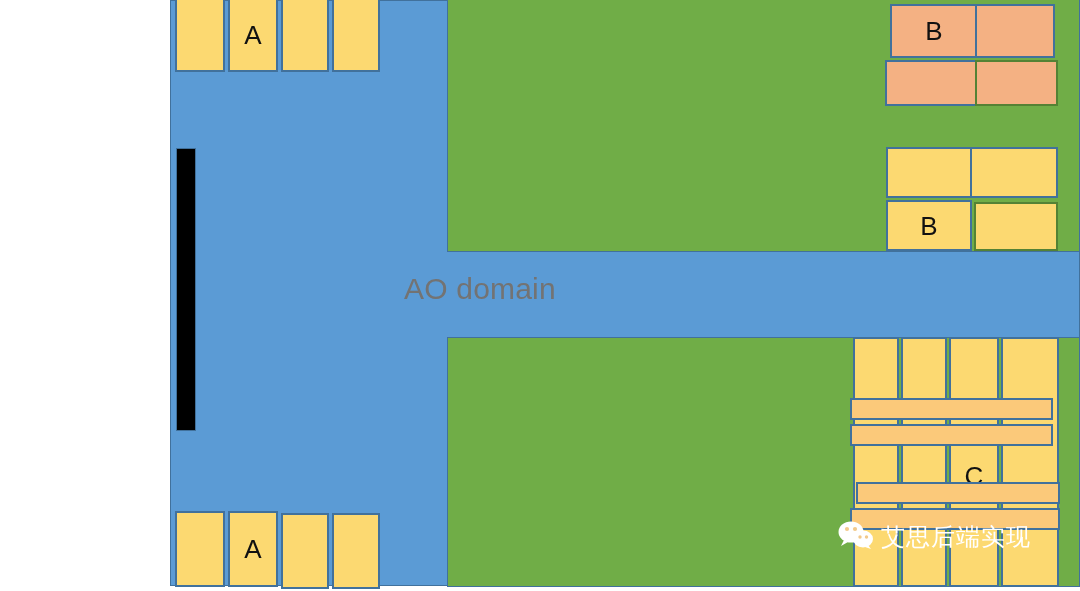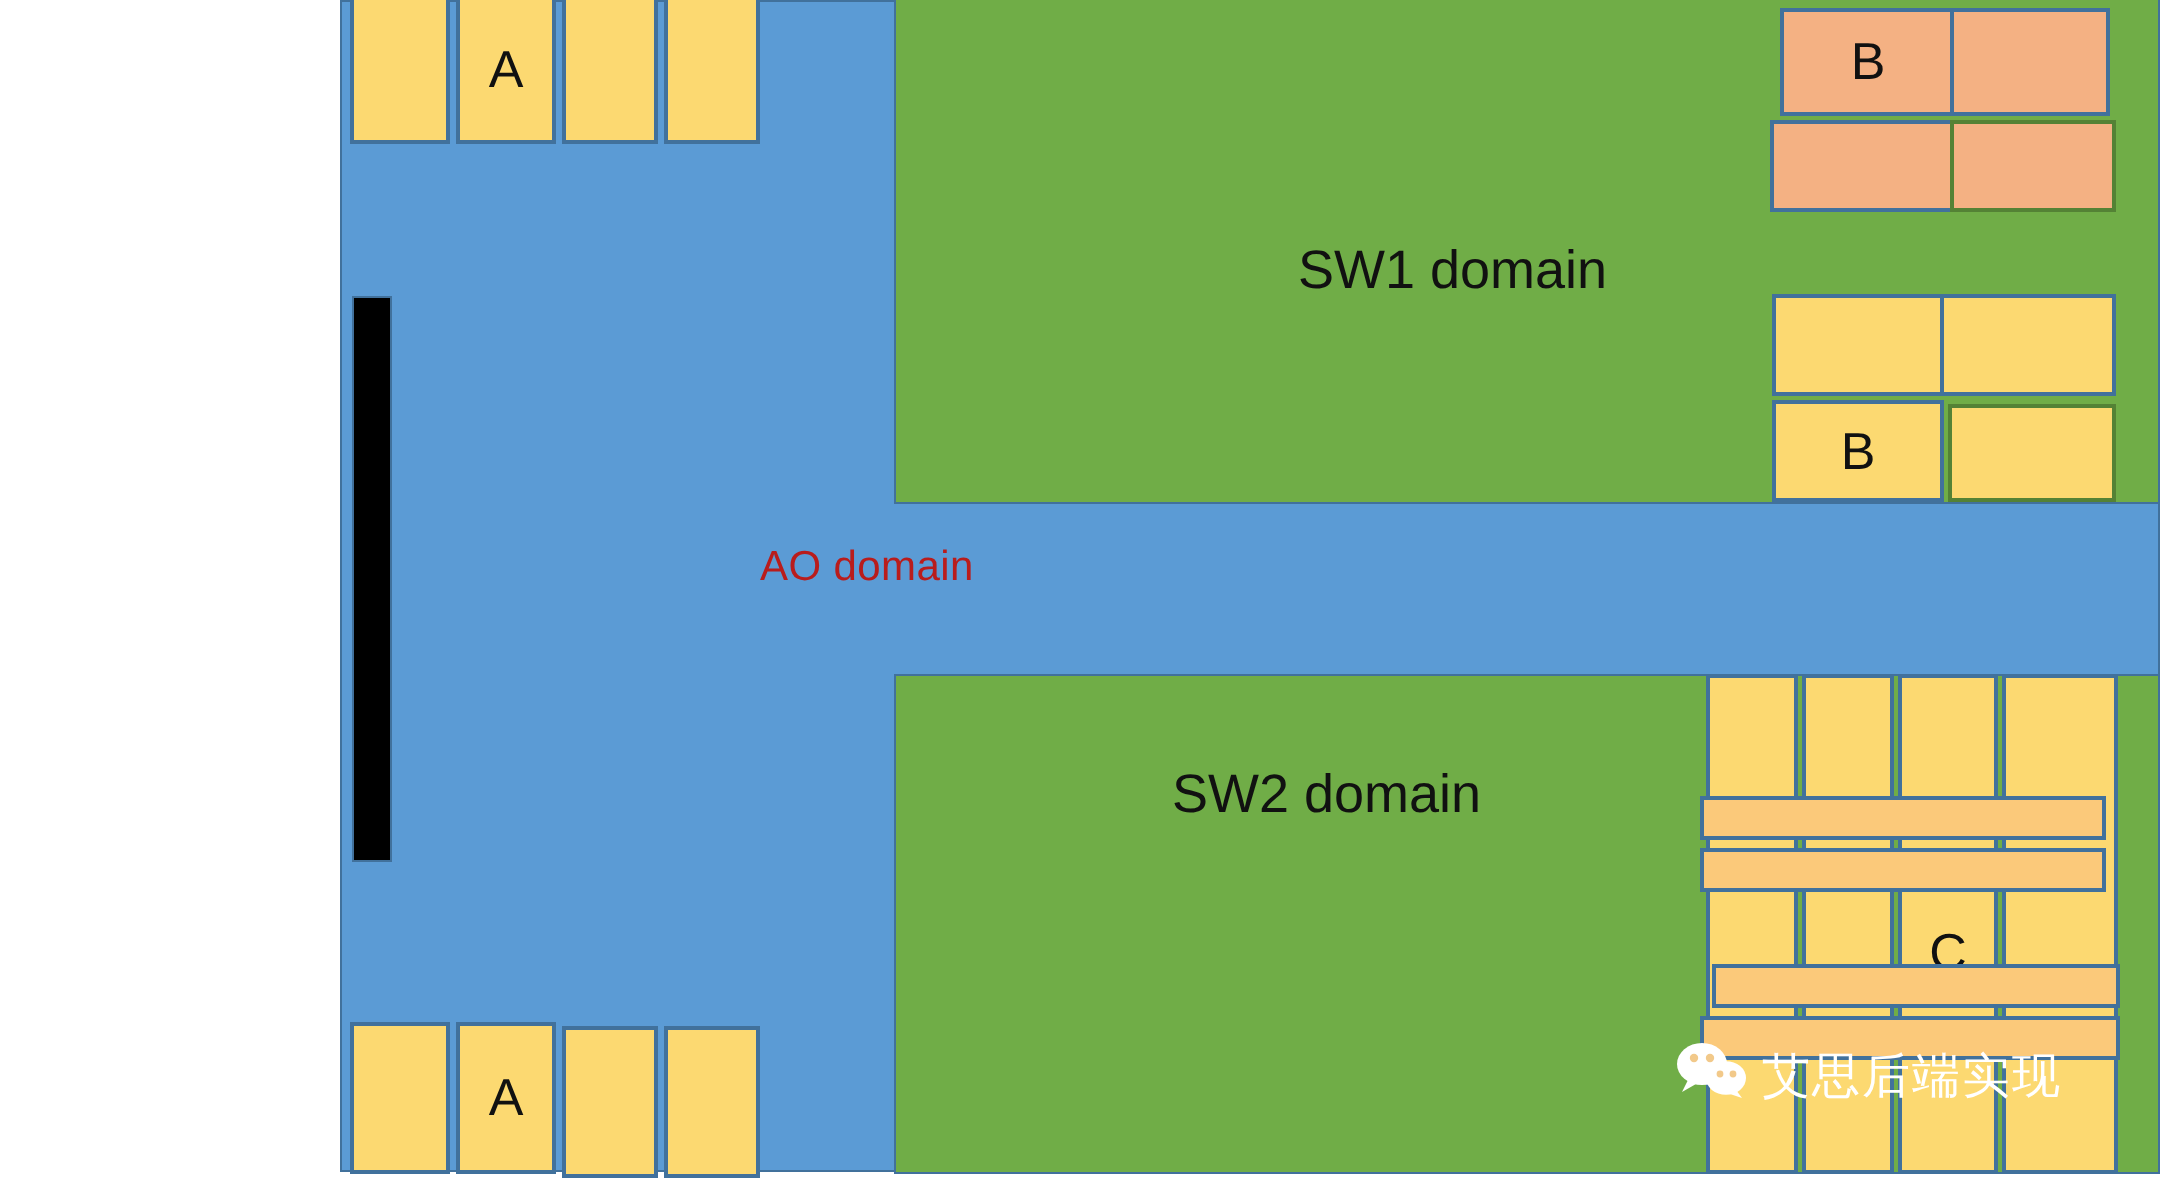--- a/index.html
+++ b/index.html
@@ -23,24 +23,24 @@
     left: 170px;
     top: 0px;
     width: 910px;
     height: 586px;
     background: #5B9BD5;
     border: 1px solid #41719C;
     box-sizing: border-box;
   }
   .ao-label {
     position: absolute;
-    left: 380px;
+    left: 404px;
     top: 272px;
-    font-size: 21px;
-    color: #b91c1c;
+    font-size: 30px;
+    color: #737373;
     letter-spacing: .2px;
     white-space: nowrap;
   }
   
   .terminal-label {
     position: absolute;
     left: 26px;
     top: 208px;
     font-size: 27px;
     color: #1a1a1a;
@@ -124,24 +124,22 @@
 <div id="canvas">
 
 
   <div class="ao-region"></div>
 
   <div class="terminal-bar"></div>
 
   <div class="ao-label">AO domain</div>
 
   <div class="sw-region" id="sw1-region"></div>
-  <div class="sw-label" id="sw1-label">SW1 domain</div>
 
   <div class="sw-region" id="sw2-region"></div>
-  <div class="sw-label" id="sw2-label">SW2 domain</div>
 
   <div class="cell yellow" style="left:175px; top:-2px; width:50px; height:74px;">
     <span class="cell-label"></span>
   </div>
   <div class="cell yellow" style="left:228px; top:-2px; width:50px; height:74px;">
     <span class="cell-label">A</span>
   </div>
   <div class="cell yellow" style="left:281px; top:-2px; width:48px; height:74px;">
     <span class="cell-label"></span>
   </div>

